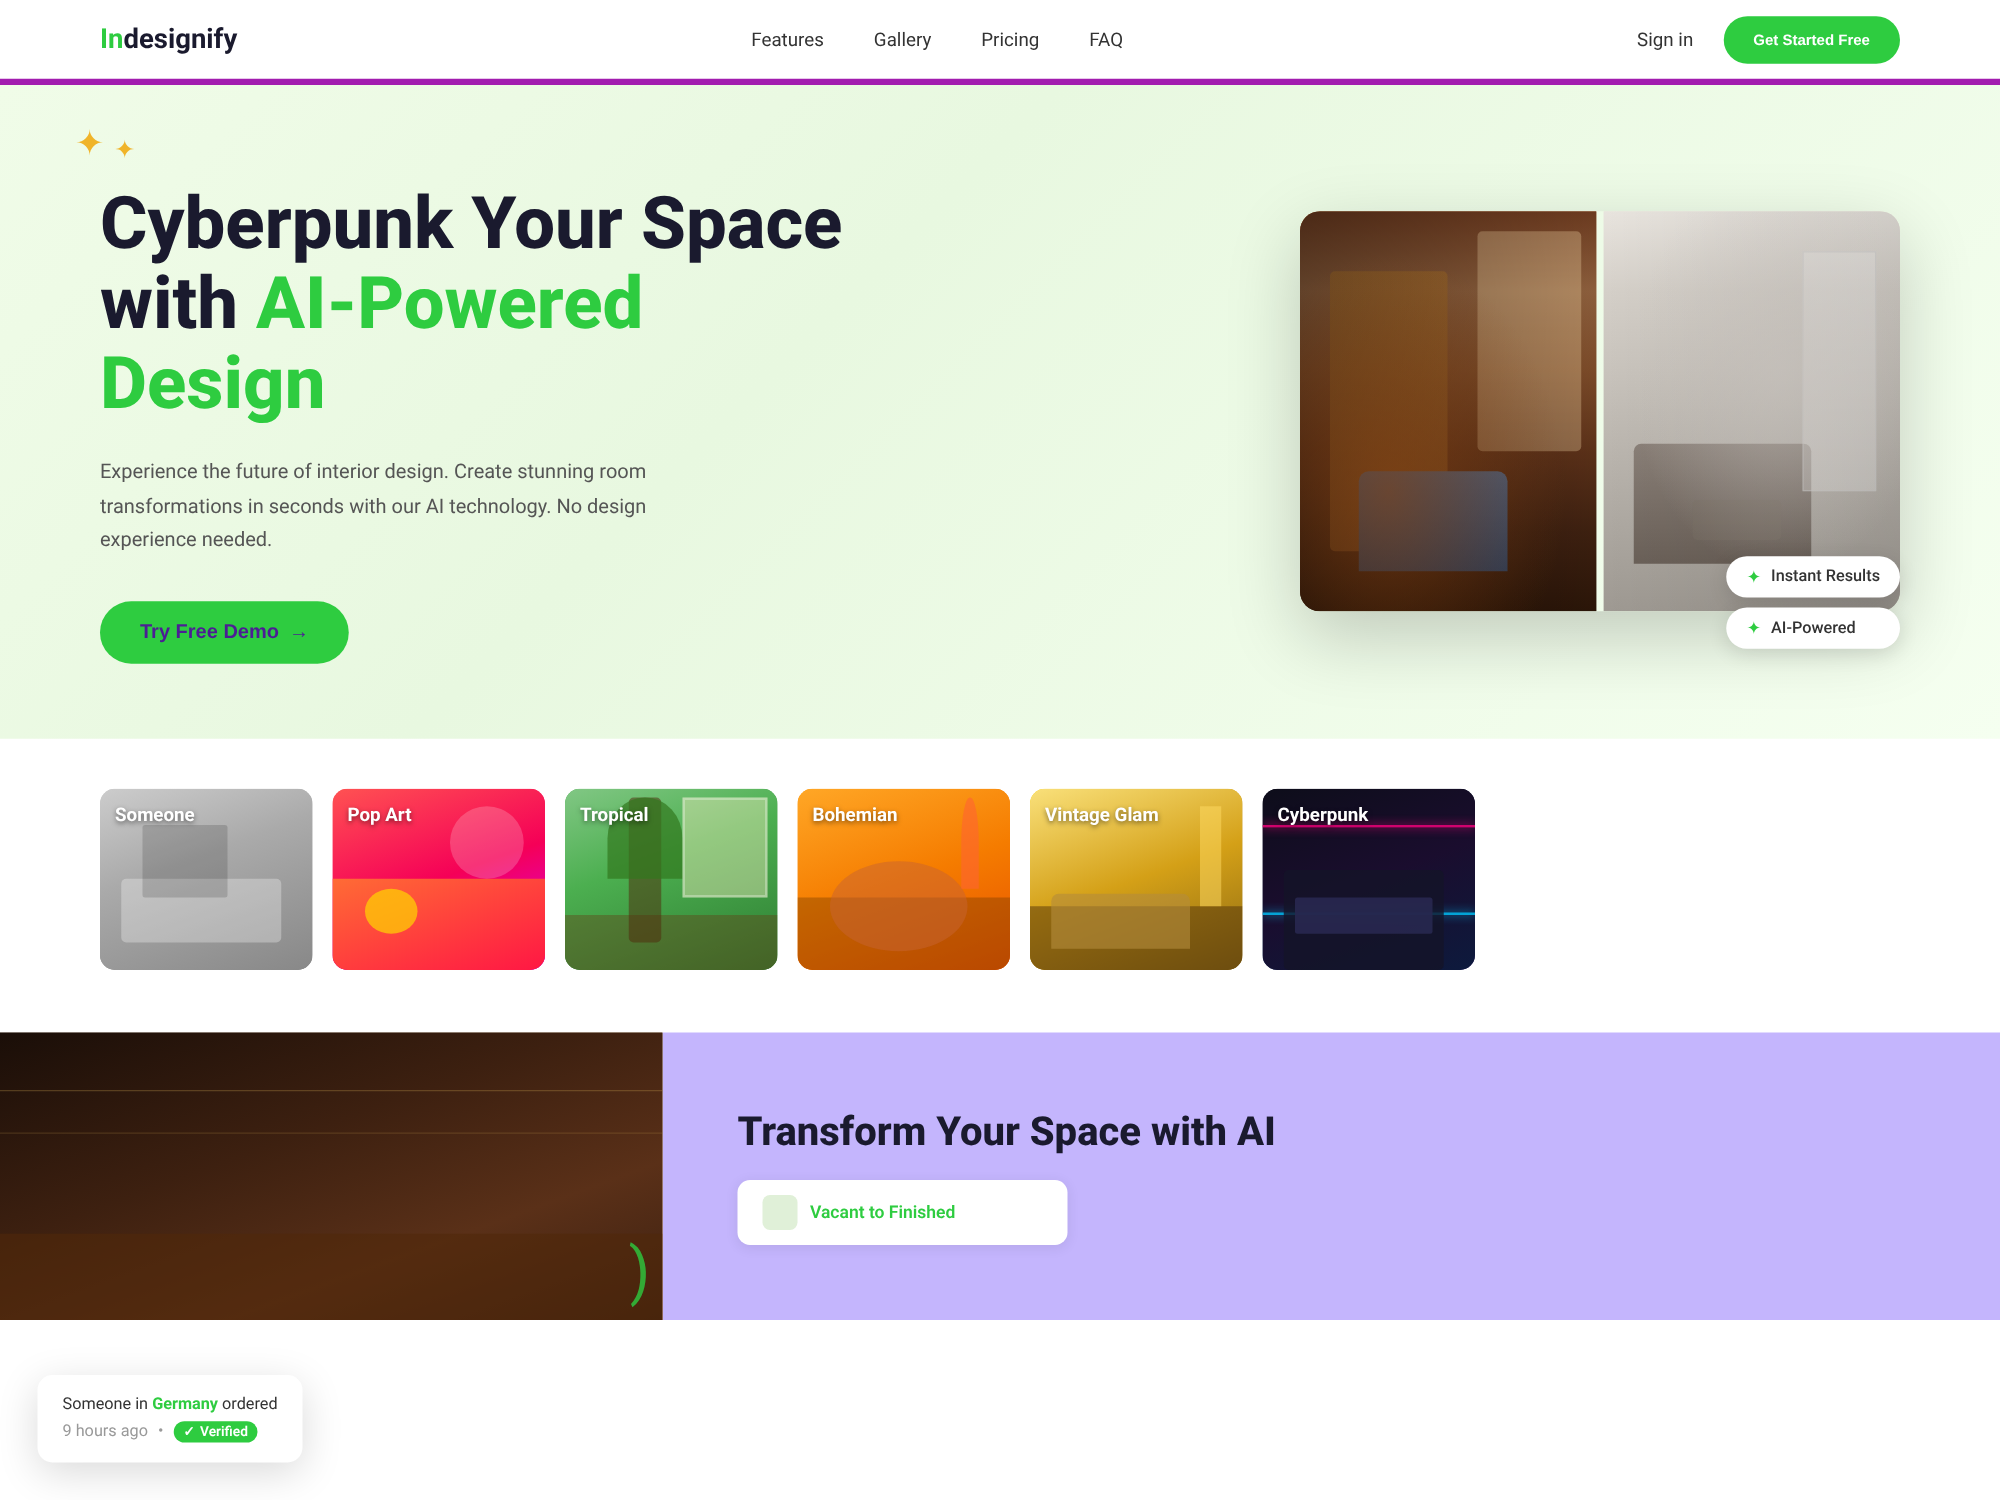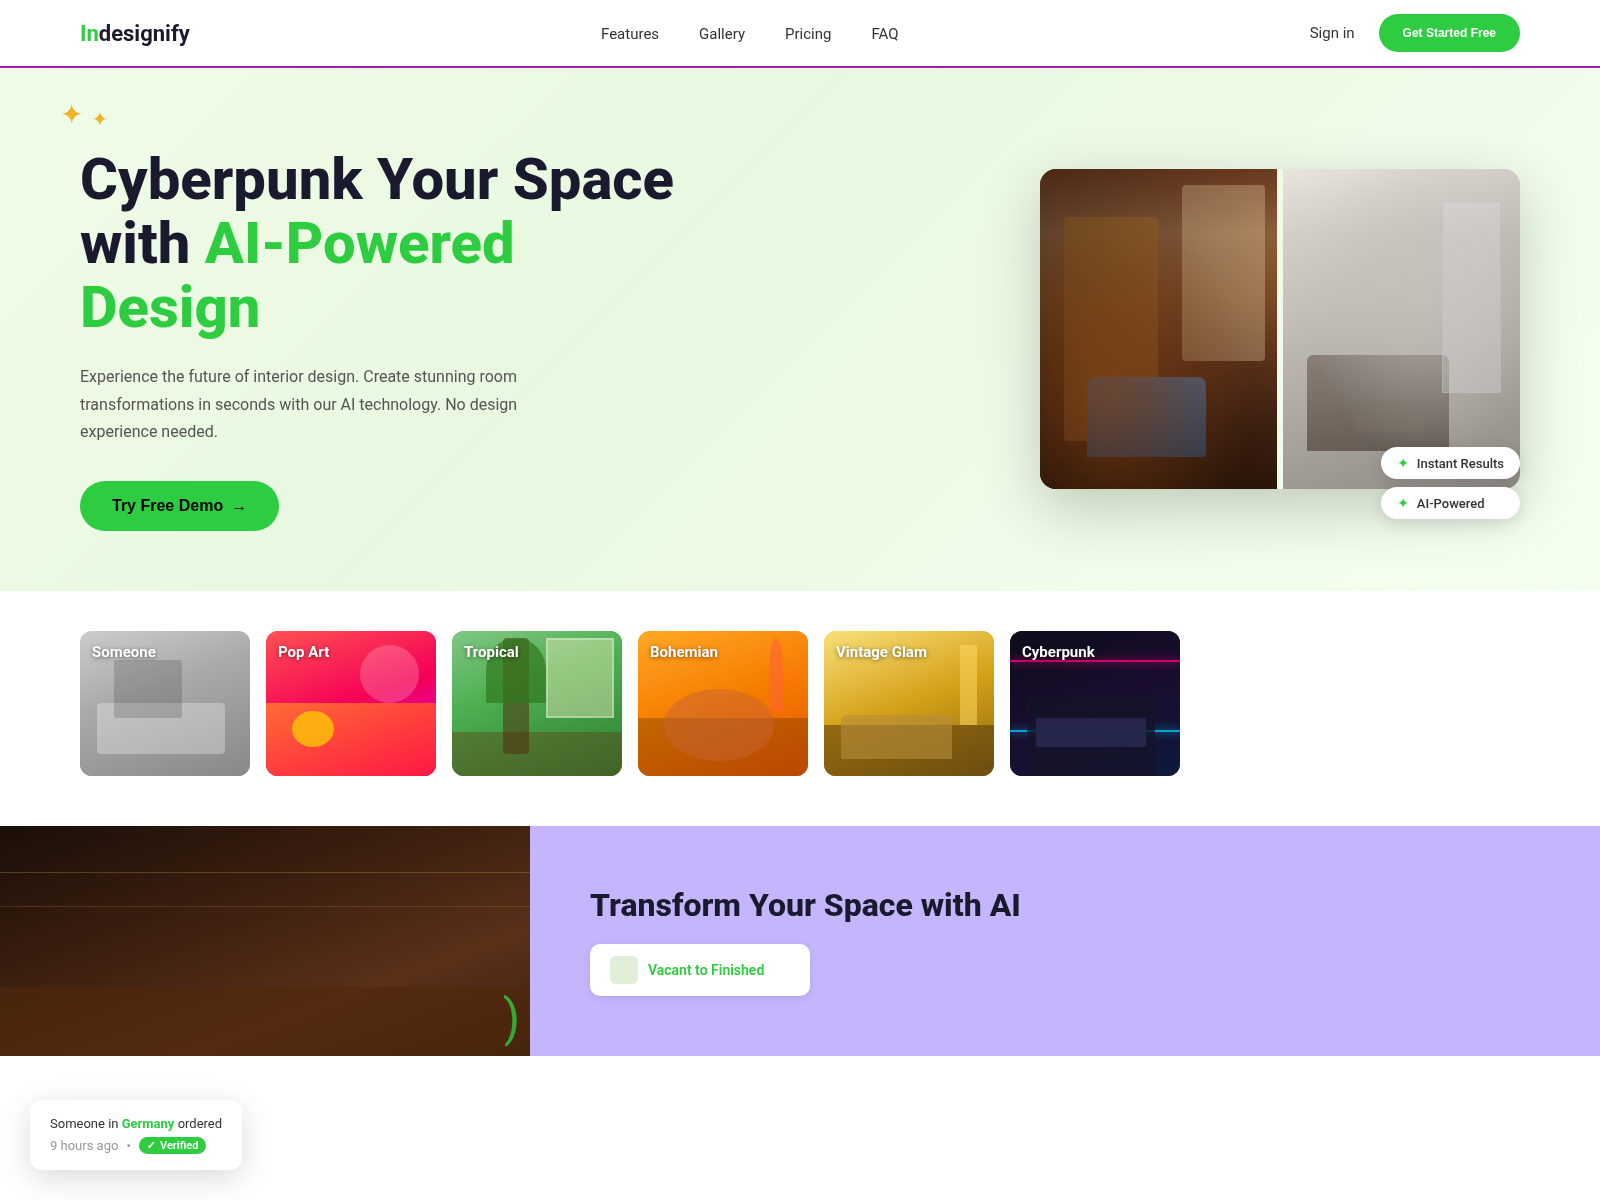--- a/index.html
+++ b/index.html
@@ -6,21 +6,21 @@
     body { font-family: -apple-system, BlinkMacSystemFont, 'Segoe UI', Roboto, sans-serif; background: #fff; width: 1600px; }
 
     
     .navbar {
       display: flex;
       align-items: center;
       justify-content: space-between;
       padding: 0 80px;
       height: 68px;
       background: #fff;
-      border-bottom: 2px solid #a21caf;
+      border-bottom: 5px solid #a21caf;
       position: relative;
       z-index: 10;
     }
     .nav-logo {
       font-size: 22px;
       font-weight: 700;
       color: #2d7a2d;
     }
     .nav-logo span { color: #1a1a2e; }
     .nav-links {
@@ -92,21 +92,21 @@
     }
     .hero-subtitle {
       font-size: 16px;
       color: #555;
       margin: 24px 0 36px 0;
       line-height: 1.7;
       max-width: 480px;
     }
     .hero-btn {
       background: #2ecc40;
-      color: #000000;
+      color: #4c1d95;
       border: none;
       border-radius: 30px;
       padding: 16px 32px;
       font-size: 16px;
       font-weight: 600;
       cursor: pointer;
       display: inline-flex;
       align-items: center;
       gap: 8px;
     }
@@ -244,21 +244,21 @@
       color: #1a1a2e;
       margin-bottom: 20px;
     }
     .vacant-badge {
       display: flex;
       align-items: center;
       gap: 10px;
       padding: 12px 20px;
       background: #fff;
       border-radius: 10px;
-      width: 220px;
+      width: 264px;
       box-shadow: 0 2px 10px rgba(0,0,0,0.08);
     }
     .vacant-dot {
       width: 28px;
       height: 28px;
       background: #e0f0d8;
       border-radius: 6px;
     }
     .vacant-text {
       font-size: 14px;

